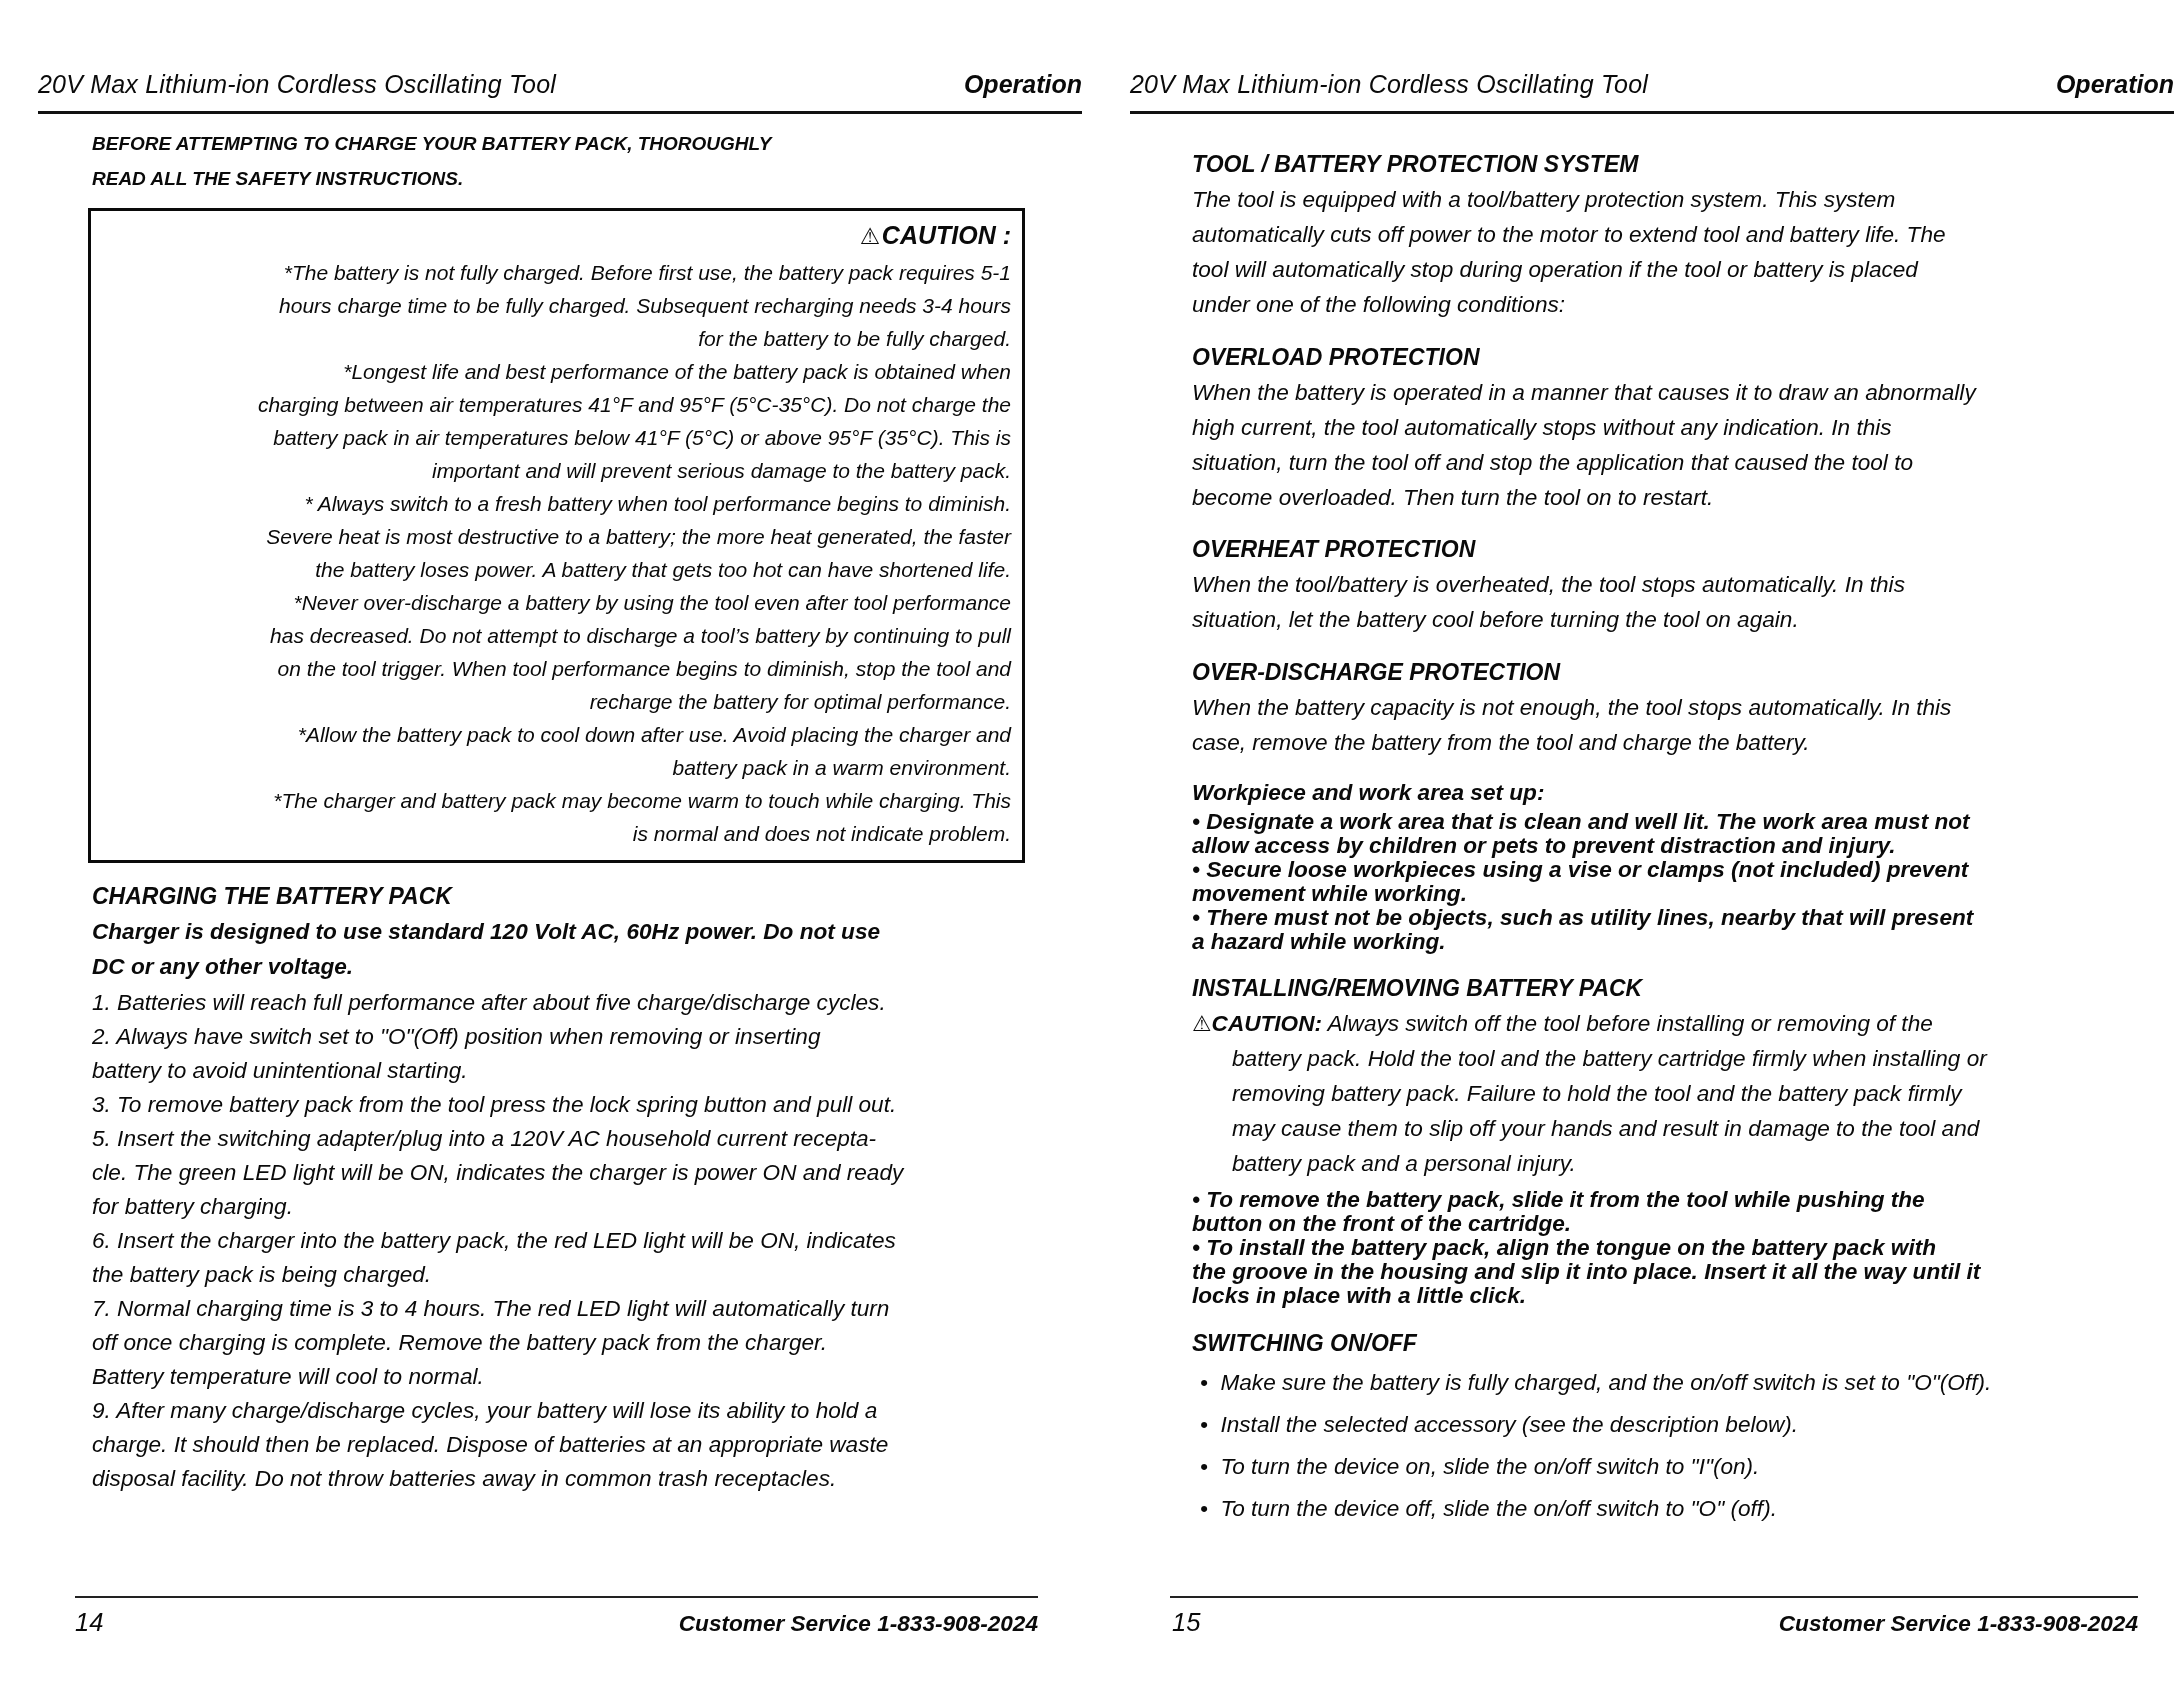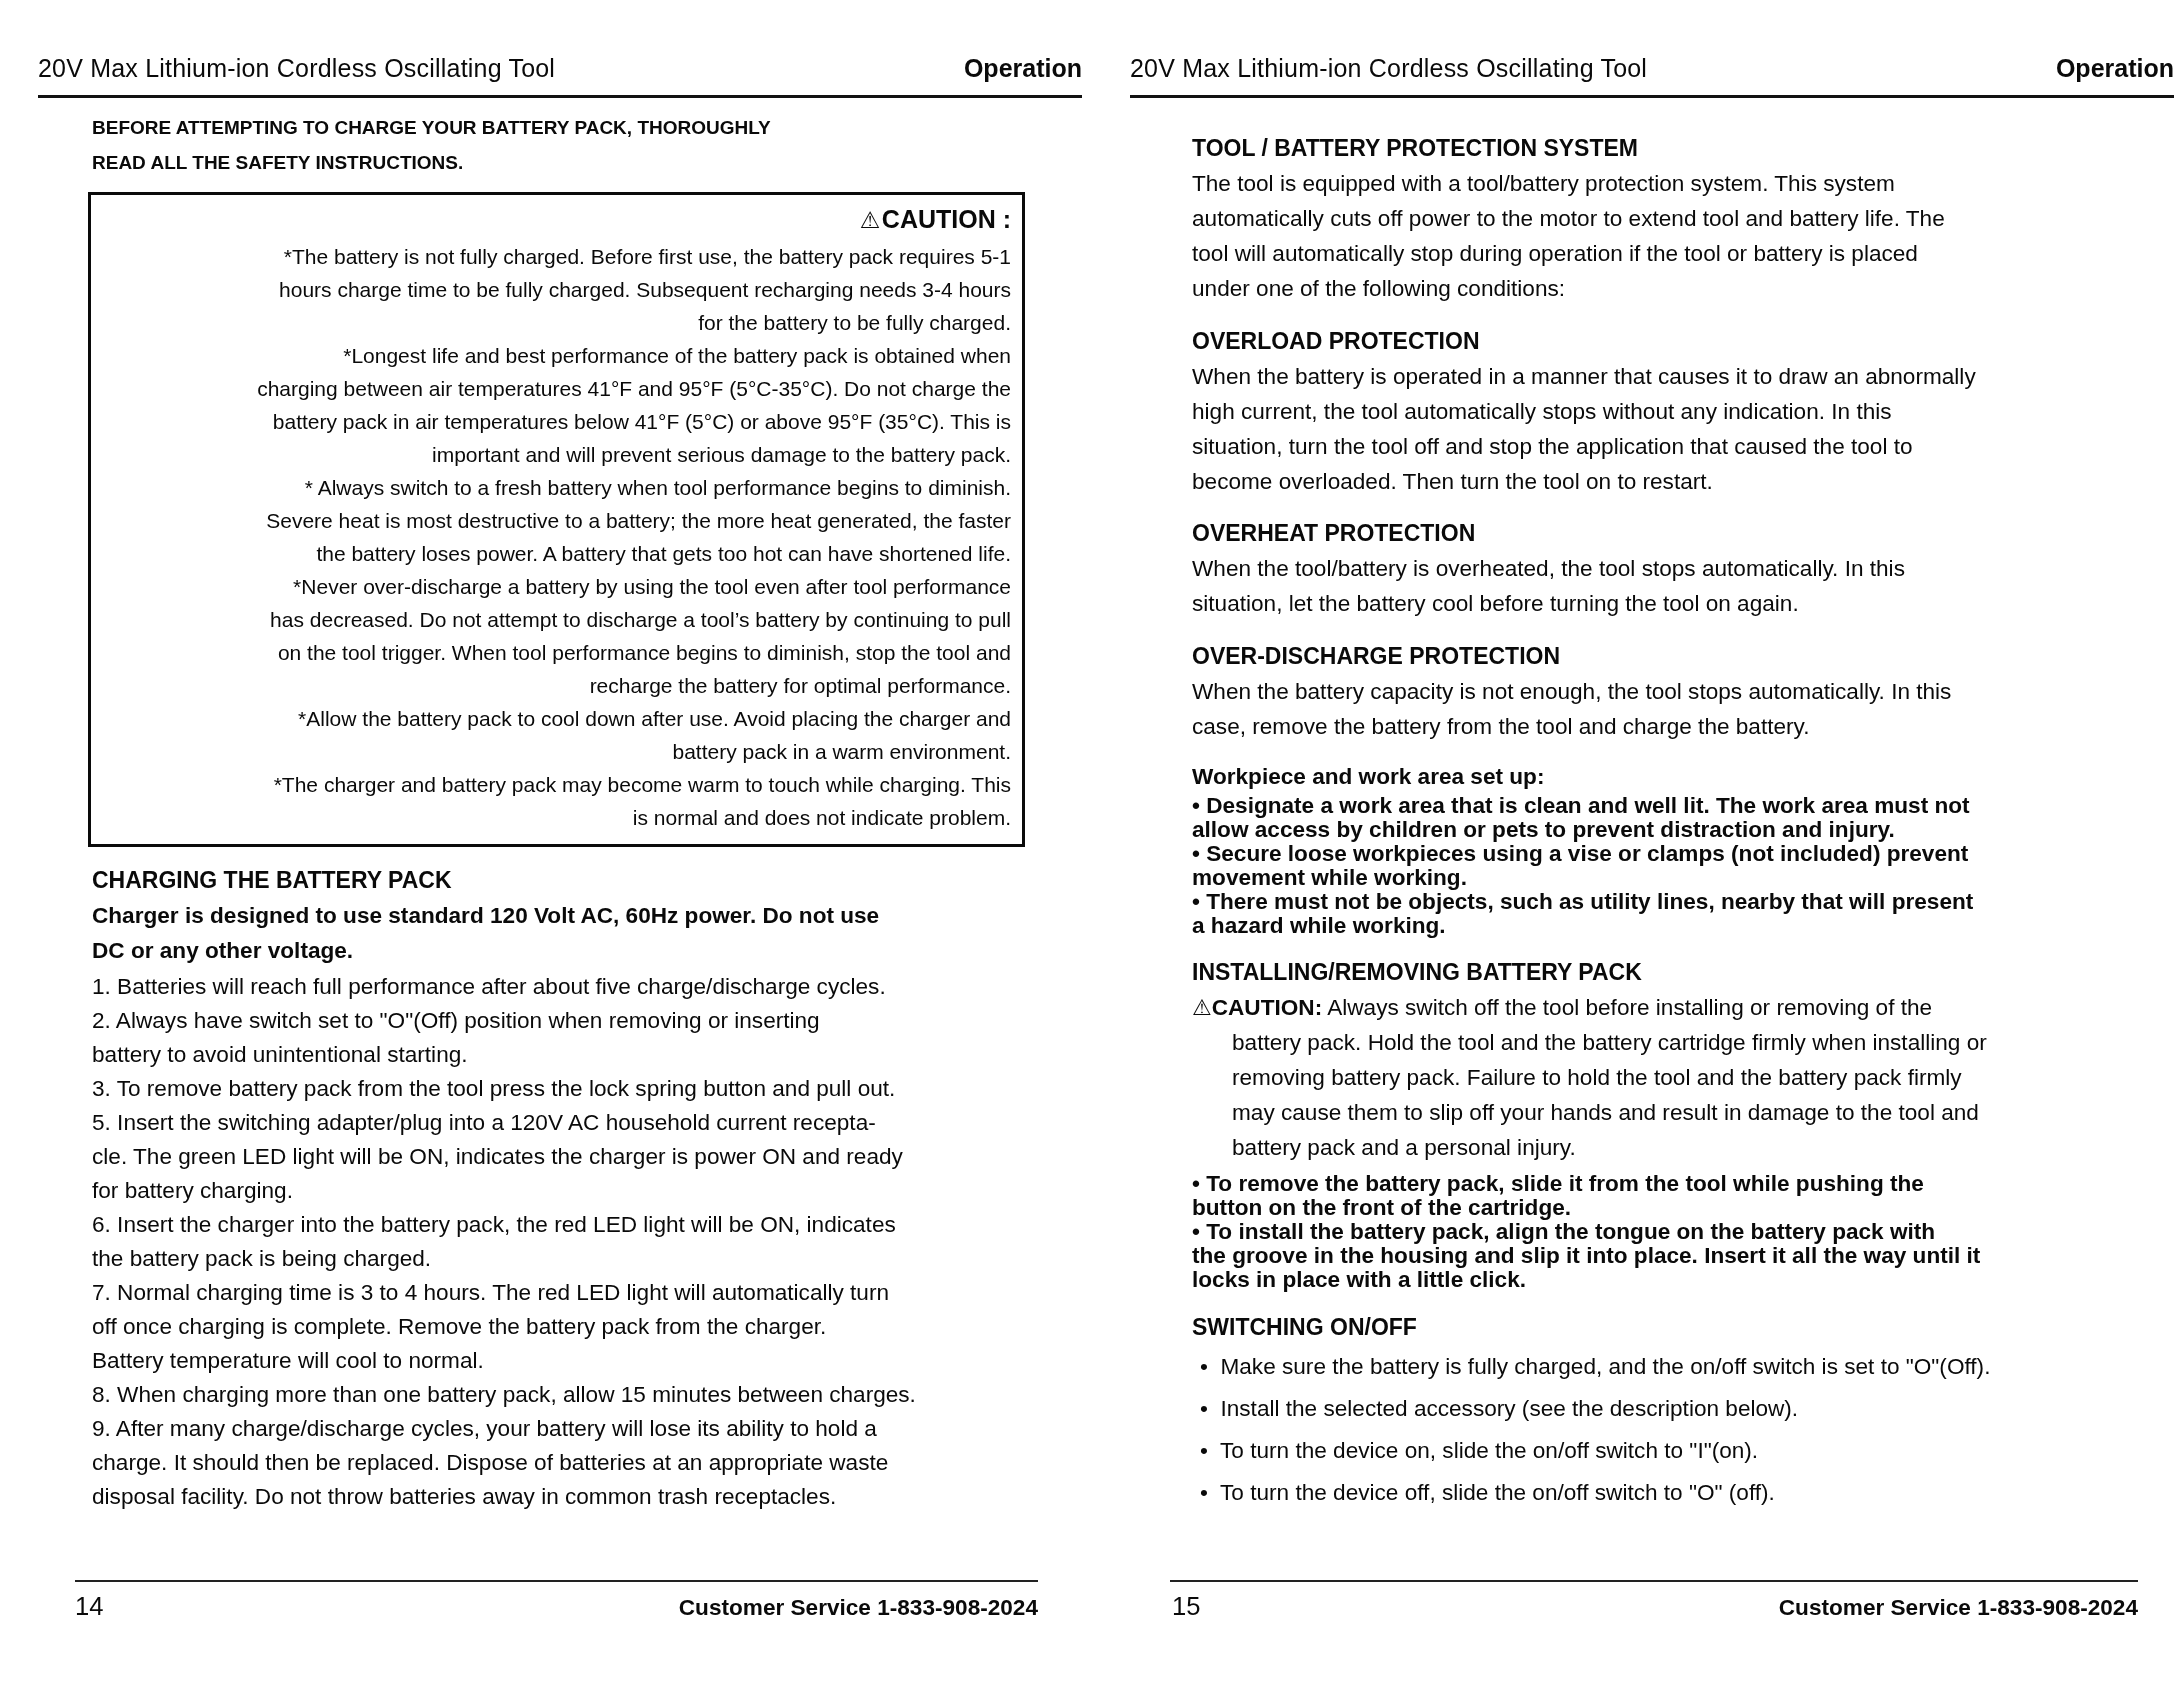--- a/index.html
+++ b/index.html
@@ -1,20 +1,20 @@
 <!DOCTYPE html>
 <html style="font-size:12px"><head>
 <meta charset="utf-8">
 <style>
   html,body{margin:0;padding:0;background:#ffffff;}
   #canvas{
     position:relative;width:2183px;height:1689px;background:#ffffff;
     font-family:"Liberation Sans",sans-serif;color:#0a0a0a;overflow:hidden;
   }
-  .page{position:absolute;top:0;width:1091px;height:1304px;}
+  .page{position:absolute;top:16px;width:1091px;height:1304px;font-style:italic;}
   #page-left{left:0;}
   #page-right{left:1092px;}
 
   .hdr{position:absolute;left:38px;width:1044px;top:54px;display:flex;justify-content:space-between;align-items:baseline;}
   .hdr .product{font-size:25px;font-weight:400;letter-spacing:0.2px;}
   .hdr .section{font-size:25px;font-weight:700;}
   .hdr-rule{position:absolute;left:38px;width:1044px;top:95px;height:3px;background:#111;}
 
   .ftr-rule{position:absolute;top:1580px;height:2.3px;background:#222;}
   .pgnum{position:absolute;top:1592px;font-size:25.6px;font-weight:400;}
@@ -104,21 +104,20 @@
 battery to avoid unintentional starting.</p>
         <p class="pre">3. To remove battery pack from the tool press the lock spring button and pull out.</p>
         <p class="pre">5. Insert the switching adapter/plug into a 120V AC household current recepta-
 cle. The green LED light will be ON, indicates the charger is power ON and ready
 for battery charging.</p>
         <p class="pre">6. Insert the charger into the battery pack, the red LED light will be ON, indicates
 the battery pack is being charged.</p>
         <p class="pre">7. Normal charging time is 3 to 4 hours. The red LED light will automatically turn
 off once charging is complete. Remove the battery pack from the charger.
 Battery temperature will cool to normal.</p>
-        <p class="pre">8. When charging more than one battery pack, allow 15 minutes between charges.</p>
         <p class="pre">9. After many charge/discharge cycles, your battery will lose its ability to hold a
 charge. It should then be replaced. Dispose of batteries at an appropriate waste
 disposal facility. Do not throw batteries away in common trash receptacles.</p>
       </div>
     </div>
 
     <div class="ftr-rule"></div>
     <div class="pgnum">14</div>
     <div class="service">Customer Service 1-833-908-2024</div>
   </div>

